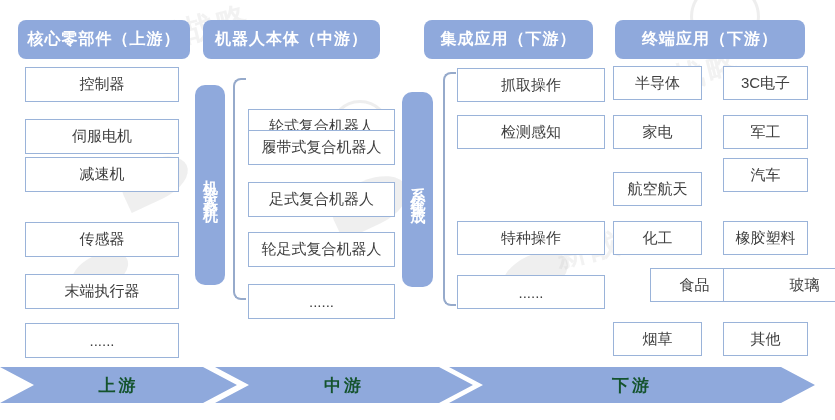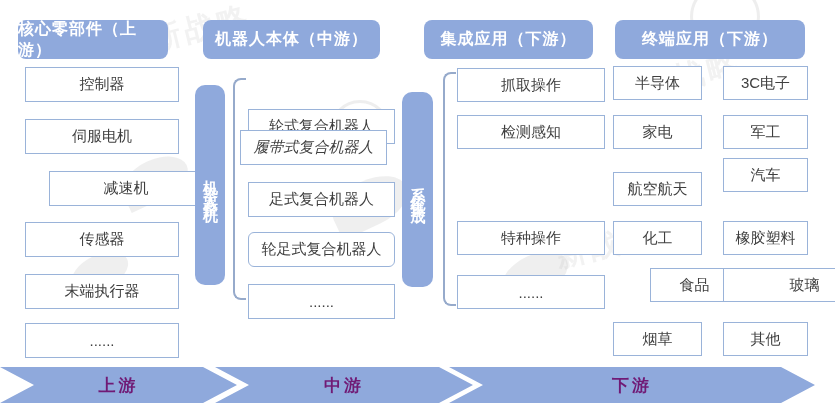--- a/index.html
+++ b/index.html
@@ -27,21 +27,21 @@
   }
   .bracket{
     position:absolute;width:11px;z-index:2;
     border-left:2px solid var(--bracket);
     border-top:2px solid var(--bracket);
     border-bottom:2px solid var(--bracket);
     border-top-left-radius:8px;border-bottom-left-radius:8px;
   }
   .chev{
     position:absolute;top:367px;height:36px;background:var(--accent);
-    color:#701a75;font-weight:bold;font-size:17px;letter-spacing:3px;
+    color:#14532d;font-weight:bold;font-size:17px;letter-spacing:3px;
     display:flex;align-items:center;justify-content:center;z-index:3;
     clip-path:polygon(0 0,calc(100% - 34px) 0,100% 50%,calc(100% - 34px) 100%,0 100%,34px 50%);
   }
   
   .wm-text{
     position:absolute;color:#b9b9b9;opacity:.18;font-size:30px;font-weight:bold;
     transform:rotate(-14deg);z-index:1;letter-spacing:4px;
   }
   .wm-swoosh{
     position:absolute;background:#dcdcdc;opacity:.45;z-index:1;
@@ -60,38 +60,38 @@
   <div class="wm-swoosh" style="left:120px;top:160px;width:70px;height:40px;"></div>
   <div class="wm-swoosh" style="left:330px;top:180px;width:80px;height:46px;"></div>
   <div class="wm-swoosh" style="left:500px;top:255px;width:70px;height:40px;"></div>
   <div class="wm-swoosh" style="left:70px;top:255px;width:60px;height:34px;"></div>
   <div class="wm-circle" style="left:690px;top:-18px;width:64px;height:64px;"></div>
   <div class="wm-circle" style="left:330px;top:100px;width:54px;height:54px;"></div>
   <div class="wm-text" style="left:150px;top:8px;">新战略</div>
   <div class="wm-text" style="left:555px;top:225px;">新战略</div>
   <div class="wm-text" style="left:640px;top:55px;">新战略</div>
 
-  <div class="pill" style="left:18px;top:20px;width:150px;height:39px;">核心零部件（上游）</div>
+  <div class="pill" style="left:18px;top:20px;width:172px;height:39px;">核心零部件（上游）</div>
   <div class="pill" style="left:203px;top:20px;width:177px;height:39px;">机器人本体（中游）</div>
   <div class="pill" style="left:424px;top:20px;width:169px;height:39px;">集成应用（下游）</div>
   <div class="pill" style="left:615px;top:20px;width:190px;height:39px;">终端应用（下游）</div>
 
   <div class="box" style="left:25px;top:67px;width:152px;height:33px;">控制器</div>
   <div class="box" style="left:25px;top:119px;width:152px;height:33px;">伺服电机</div>
-  <div class="box" style="left:25px;top:171px;width:152px;height:33px;margin-left:24px;">减速机</div>
+  <div class="box" style="left:25px;top:157px;width:152px;height:33px;">减速机</div>
   <div class="box" style="left:25px;top:222px;width:152px;height:33px;">传感器</div>
   <div class="box" style="left:25px;top:274px;width:152px;height:33px;">末端执行器</div>
   <div class="box" style="left:25px;top:323px;width:152px;height:33px;">......</div>
 
   <div class="vbar" style="left:195px;top:85px;width:30px;height:200px;">机器人整机</div>
   <div class="bracket" style="left:233px;top:78px;height:218px;"></div>
   <div class="box" style="left:248px;top:78px;width:145px;height:33px;margin-top:31px;">轮式复合机器人</div>
-  <div class="box" style="left:240px;top:130px;width:145px;height:33px;font-style:italic;">履带式复合机器人</div>
+  <div class="box" style="left:248px;top:130px;width:145px;height:33px;">履带式复合机器人</div>
   <div class="box" style="left:248px;top:182px;width:145px;height:33px;">足式复合机器人</div>
-  <div class="box" style="left:248px;top:232px;width:145px;height:33px;border-radius:6px;">轮足式复合机器人</div>
+  <div class="box" style="left:248px;top:232px;width:145px;height:33px;">轮足式复合机器人</div>
   <div class="box" style="left:248px;top:284px;width:145px;height:33px;">......</div>
 
   <div class="vbar" style="left:402px;top:92px;width:31px;height:195px;">系统集成</div>
   <div class="bracket" style="left:443px;top:72px;height:230px;"></div>
   <div class="box" style="left:457px;top:68px;width:146px;height:32px;">抓取操作</div>
   <div class="box" style="left:457px;top:115px;width:146px;height:32px;">检测感知</div>
   <div class="box" style="left:457px;top:221px;width:146px;height:32px;">特种操作</div>
   <div class="box" style="left:457px;top:275px;width:146px;height:32px;">......</div>
 
   <div class="box" style="left:613px;top:66px;width:87px;height:32px;">半导体</div>

